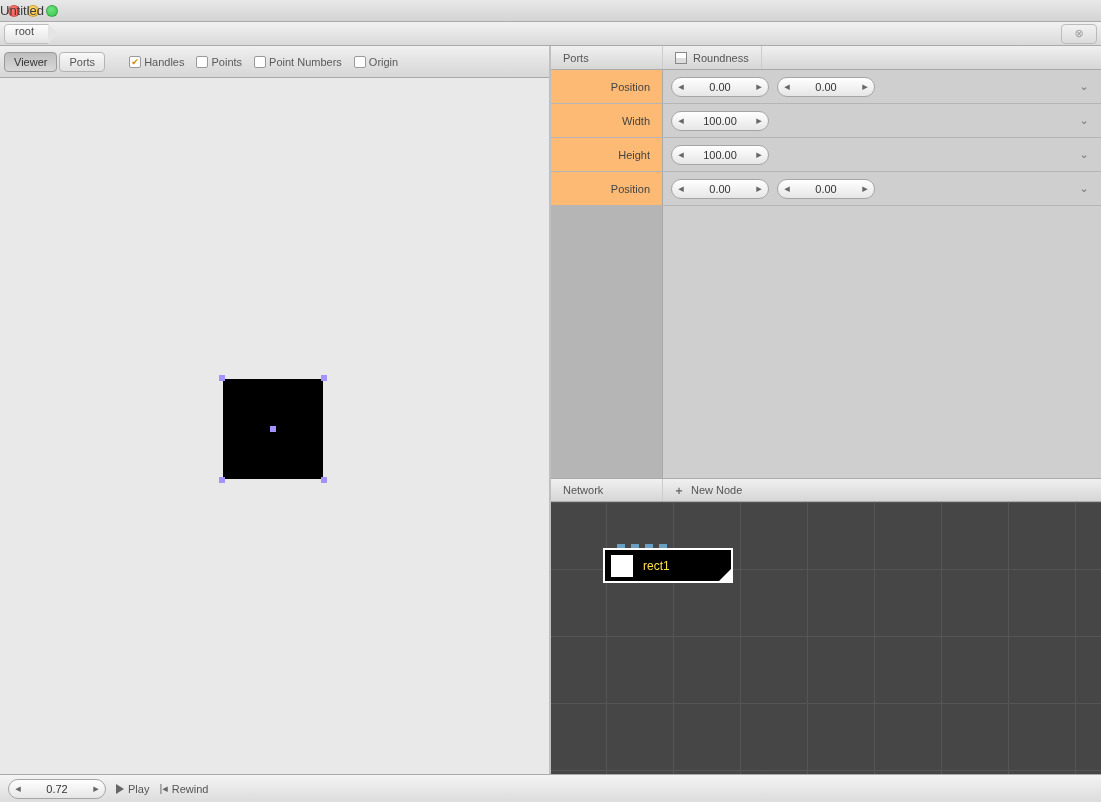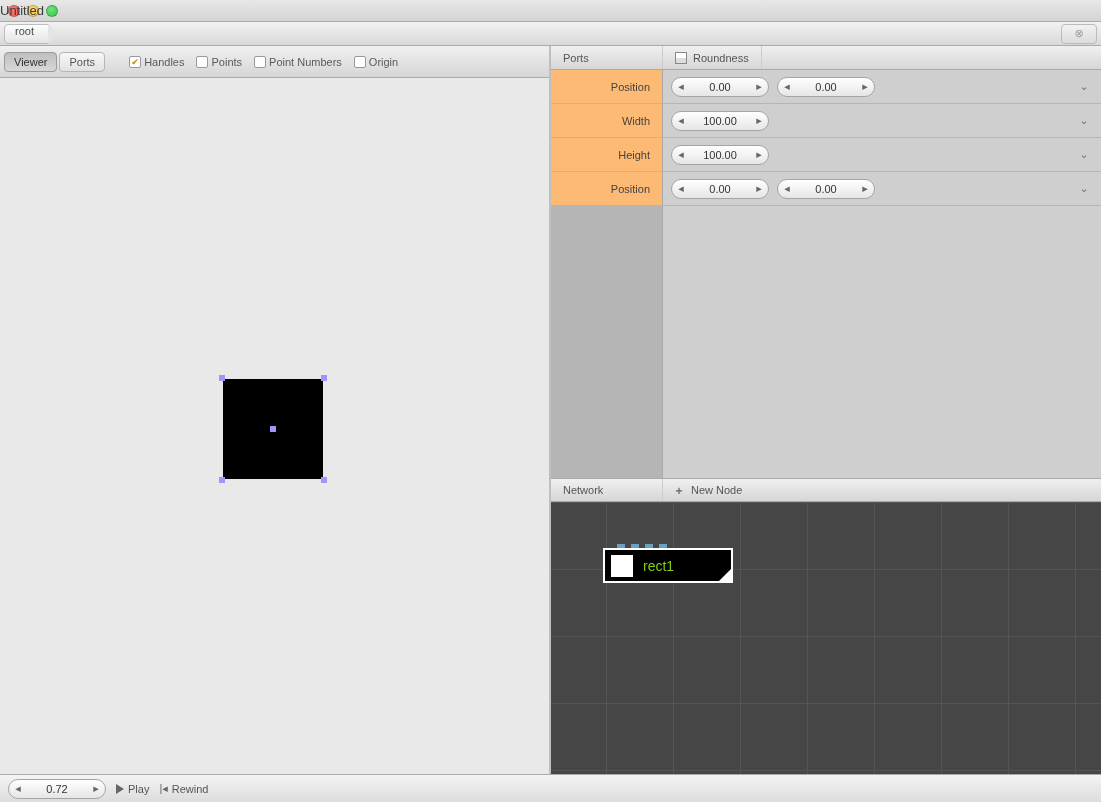--- a/index.html
+++ b/index.html
@@ -67,21 +67,21 @@
 .plus { width:12px; height:12px; display:flex; align-items:center; justify-content:center; color:#666; font-weight:bold;}
 
 .nodegraph { flex:1; background:#464646; position:relative;
   background-image: linear-gradient(#555 1px, transparent 1px), linear-gradient(90deg,#555 1px, transparent 1px);
   background-size: 67px 67px; background-position: -12px 0px;
 }
 .node { position:absolute; left:52px; top:46px; width:130px; height:35px; background:#000; border:2px solid #fff; display:flex; align-items:center; }
 .nodeport { position:absolute; top:-6px; left:12px; display:flex; gap:6px;}
 .port { width:8px; height:4px; background:#6aa0c4;}
 .nodethumb { width:22px; height:22px; background:#fff; margin-left:6px;}
-.nodename { color:#84cc16; margin-left:10px; font-size:14px;}
+.nodename { color:#fde047; margin-left:10px; font-size:12px;}
 .nodecorner { position:absolute; right:-1px; bottom:-1px; width:0; height:0; border-left:14px solid transparent; border-bottom:14px solid #fff;}
 
 
 .footer { height: 28px; background: linear-gradient(#f4f4f4,#dcdcdc); border-top:1px solid #aaa; display:flex; align-items:center; padding: 0 8px; gap: 10px;}
 .fbtn { display:flex; align-items:center; gap:4px; color:#555;}
 .tri { width:0; height:0; border-top:5px solid transparent; border-bottom:5px solid transparent; border-left:8px solid #666;}
 .rwic { font-size:11px; color:#666;}
 </style>
 </head>
 <body>

